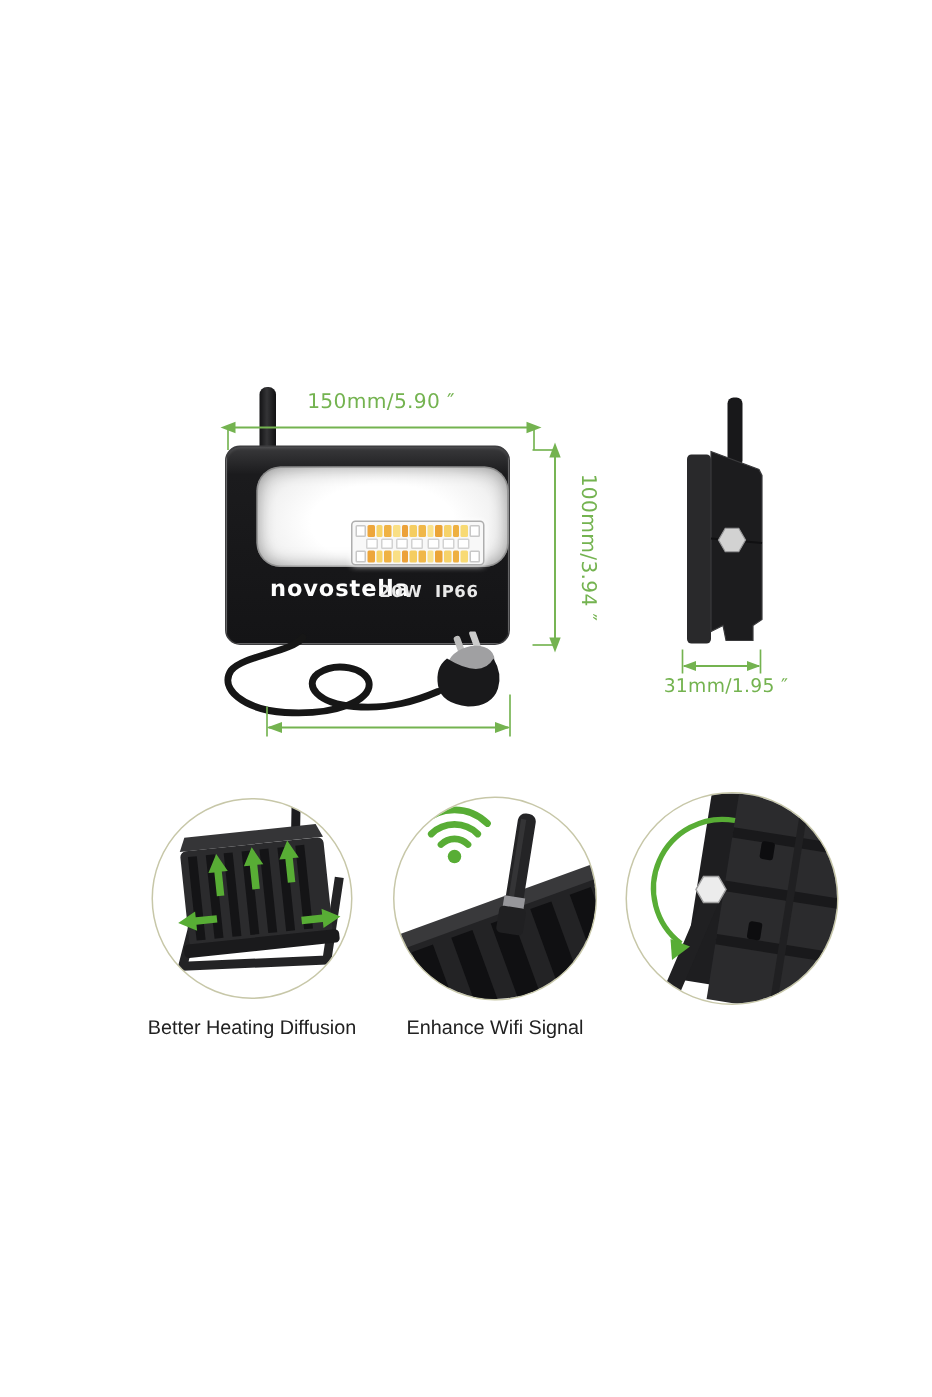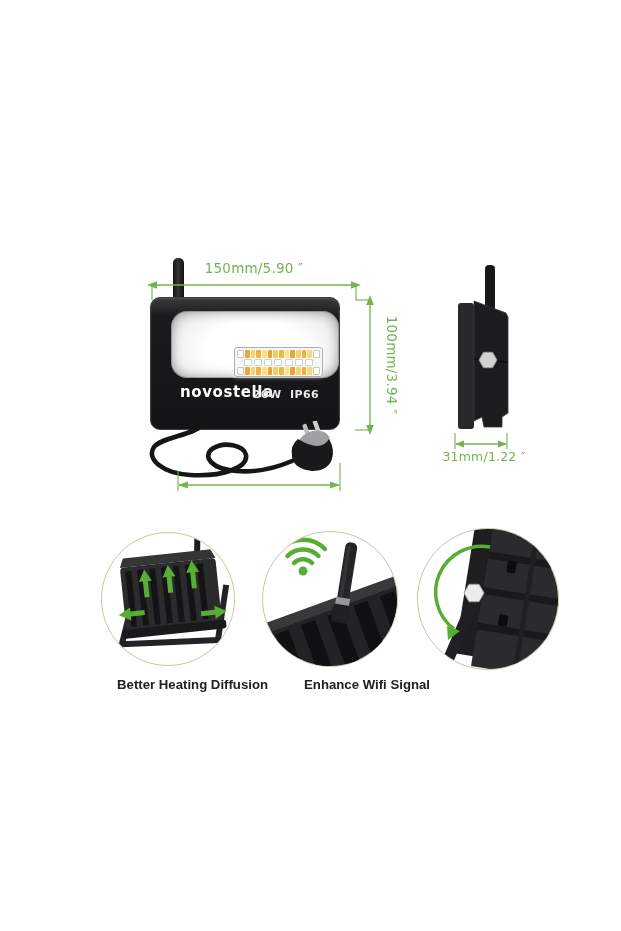--- a/index.html
+++ b/index.html
@@ -43,22 +43,22 @@
   .led.mid{width:8px;background:#ffffff;border:1px solid #d2d2d2;}
   .brand{position:absolute;left:29px;top:85px;color:#fefefe;font-size:15px;font-weight:bold;letter-spacing:.6px;}
   .spec{position:absolute;right:20px;top:90px;color:#e9e9e9;font-size:11px;font-weight:bold;white-space:pre;letter-spacing:.4px;}
 
   
   .feature-circle{position:absolute;border-radius:50%;border:1.5px solid var(--circle-border);
     background:#fff;overflow:hidden;}
   .fc1{left:101px;top:517px;width:134px;height:134px;}
   .fc2{left:262px;top:516px;width:136px;height:136px;}
   .fc3{left:417px;top:513px;width:142px;height:142px;}
-  .feature-label{position:absolute;top:662px;width:200px;text-align:right;color:#212121;
-    font-size:13.2px;font-weight:700;font-family:"Liberation Sans","DejaVu Sans",sans-serif;}
+  .feature-label{position:absolute;top:662px;width:200px;text-align:center;color:#212121;
+    font-size:13.2px;font-weight:400;font-family:"Liberation Sans","DejaVu Sans",sans-serif;}
   .fl1{left:68px;} .fl2{left:230px;} .fl3{left:388px;}
   .accent-stroke{stroke:var(--accent);fill:none;}
   .accent-fill{fill:var(--accent);}
 </style>
 </head>
 <body>
 
 <div class="canvas">
 
   <div class="abs front-antenna"></div>
@@ -139,21 +139,21 @@
     <polygon points="47,97 42.5,104.8 33.5,104.8 29,97 33.5,89.2 42.5,89.2" fill="#d2d2d2" stroke="#98989a" stroke-width="0.8"></polygon>
   </svg>
 
   <svg class="abs" style="left:450px;top:416px;" width="66" height="20">
     <line class="dim-tick" x1="5" y1="2" x2="5" y2="18"></line>
     <line class="dim-tick" x1="57" y1="2" x2="57" y2="18"></line>
     <line class="dim-line" x1="6" y1="13" x2="56" y2="13"></line>
     <polygon class="dim-arrow" points="5,13 14,9.6 14,16.4"></polygon>
     <polygon class="dim-arrow" points="57,13 48,9.6 48,16.4"></polygon>
   </svg>
-  <div class="dim-label depth-label">31mm/1.22 ″</div>
+  <div class="dim-label depth-label">31mm/1.95 ″</div>
 
   <svg class="abs" style="left:128px;top:406px;" width="235" height="68">
     <path d="M 74 4 C 66 14, 34 16, 26 26 C 18 38, 34 52, 62 54 C 96 56, 120 46, 118 34
              C 116 24, 96 20, 84 28 C 74 36, 84 48, 108 50 C 132 52, 150 46, 164 40" stroke="#161616" stroke-width="4.6" fill="none" stroke-linecap="round"></path>
     <g transform="translate(160,10)">
       <g transform="rotate(-20 24 4)">
         <rect x="18" y="-9" width="4.5" height="15" rx="2" fill="#bdbdbd"></rect>
         <rect x="29" y="-9" width="4.5" height="15" rx="2" fill="#cccccc"></rect>
       </g>
       <ellipse cx="26" cy="11" rx="16" ry="11" fill="#a0a0a2" transform="rotate(-16 26 11)"></ellipse>

